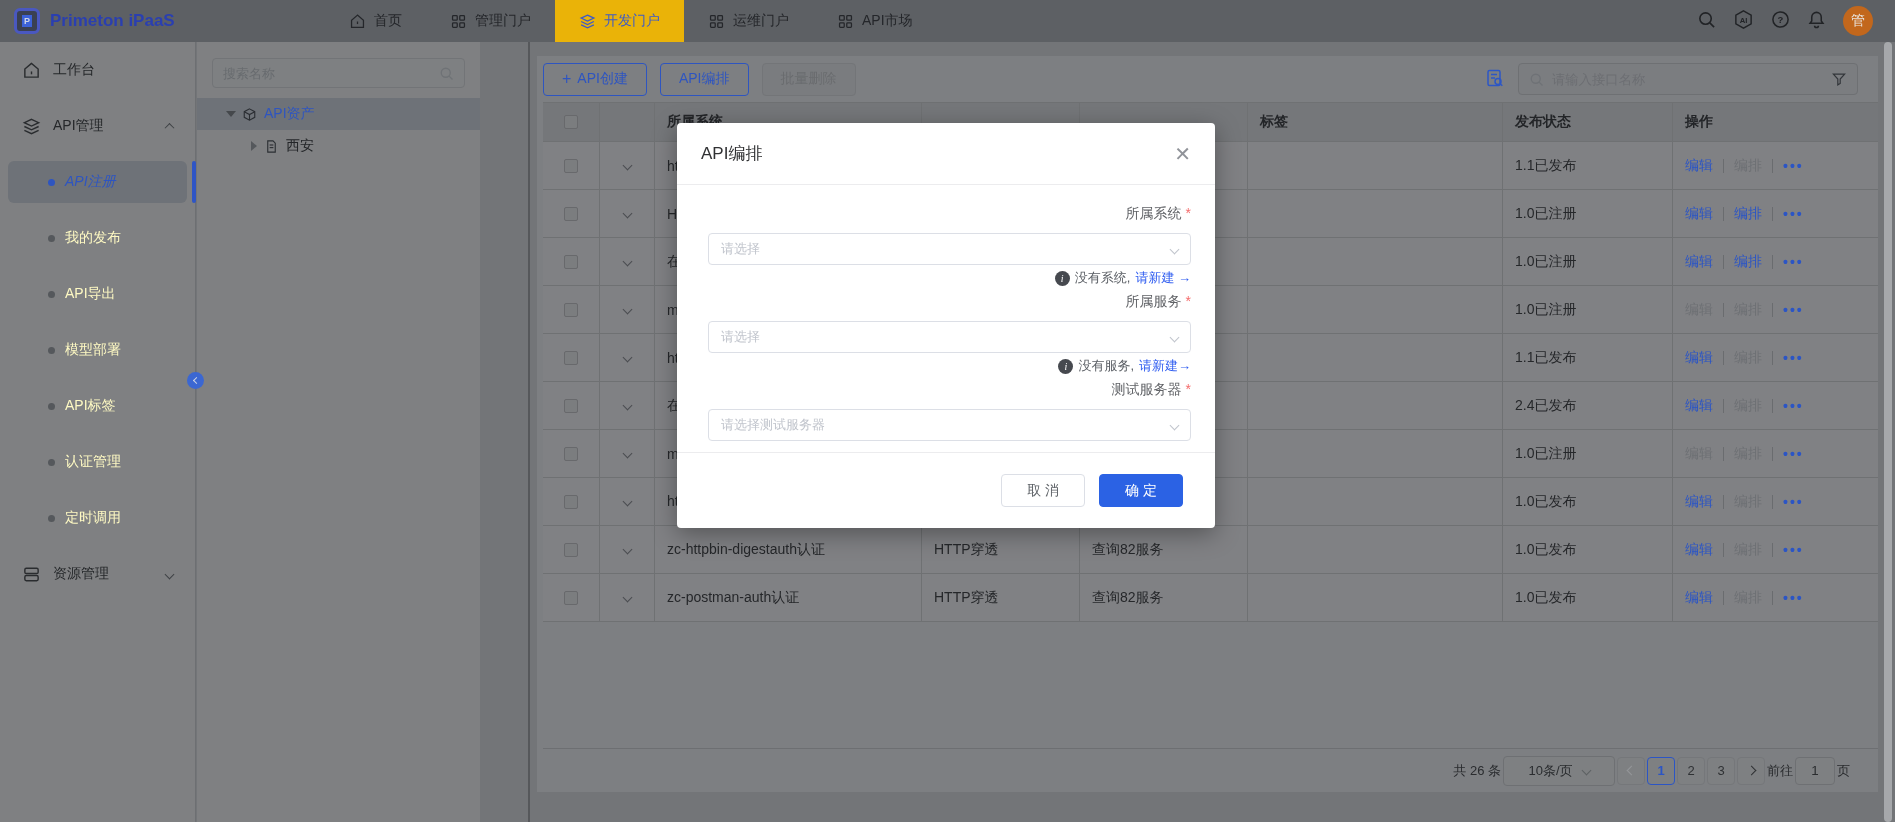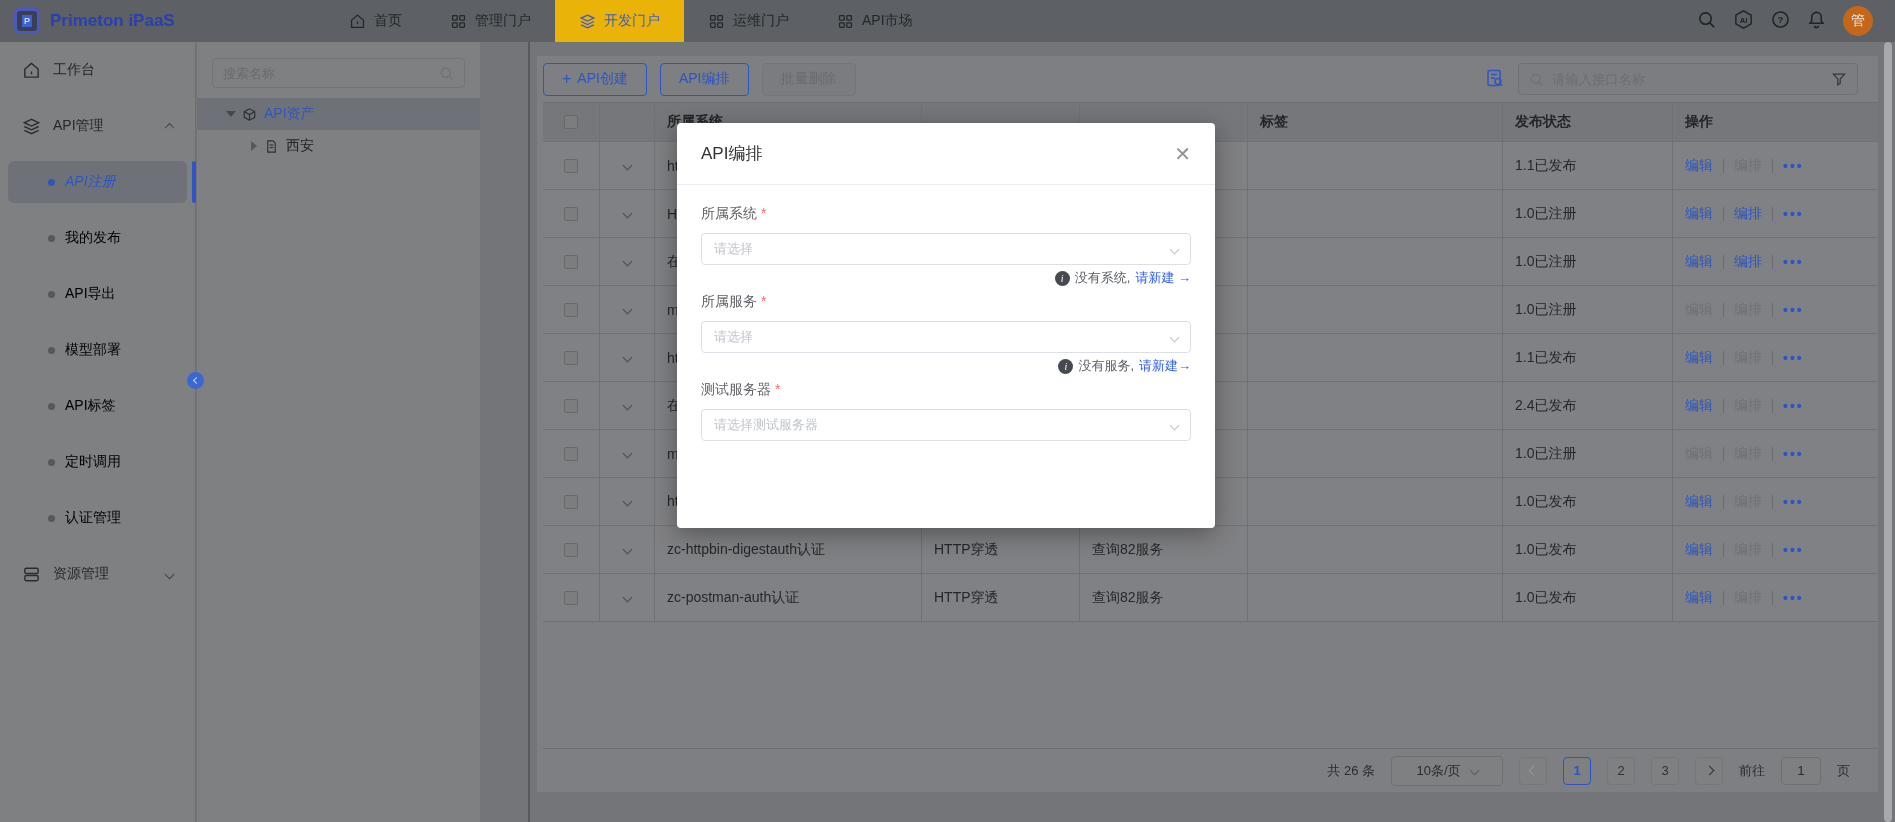--- a/index.html
+++ b/index.html
@@ -21,21 +21,21 @@
   .nav-right { margin-left:auto; display:flex; align-items:center; gap:17px; padding-right:22px; }
   .nav-right svg { stroke:#212326; }
   .avatar { width:30px; height:30px; border-radius:50%; background:#c2671c; color:#e9e4de; display:flex; align-items:center; justify-content:center; font-size:14px; }
 
   
   .sidebar { position:absolute; top:42px; left:0; width:196px; bottom:0; background:#7f8082; border-right:1px solid #6d6f72; }
   .side-item { height:56px; display:flex; align-items:center; padding:0 22px; color:#25272a; cursor:pointer; position:relative; }
   .side-item .lbl { margin-left:12px; flex:1; }
   .side-item svg { stroke:#2a2c2f; flex:0 0 auto; }
   .sub-item { height:56px; display:flex; align-items:center; padding:0 8px; cursor:pointer; }
-  .sub-pill { flex:1; height:42px; border-radius:6px; display:flex; align-items:center; padding-left:40px; color:#000000; }
+  .sub-pill { flex:1; height:42px; border-radius:6px; display:flex; align-items:center; padding-left:40px; color:#fef9c3; }
   .sub-item .dot { width:7px; height:7px; border-radius:50%; background:#55585c; margin-right:10px; }
   .sub-item.active .sub-pill { background:#6e7278; color:#2e55c0;font-style:italic; }
   .sub-item.active .dot { background:#2e55c0; }
   .active-bar { position:absolute; right:-1px; top:7px; width:4px; height:42px; background:#2f55c5; border-radius:2px; }
   .chev { display:inline-block; width:7px; height:7px; border-right:1.7px solid currentColor; border-bottom:1.7px solid currentColor; }
   .chev.up { transform:rotate(-135deg) translate(-1px,-1px); }
   .chev.down { transform:rotate(45deg); }
   .chev.left { transform:rotate(135deg); }
   .side-caret { color:#3f4246; margin-left:auto; }
 
@@ -76,35 +76,35 @@
   .tcell:last-child { border-right:none; }
   .tcell.center { justify-content:center; padding:0; }
   .cbx { width:14px; height:14px; border:1px solid #68696c; border-radius:2px; background:#7b7d7f; cursor:pointer; }
   .expander { color:#4a4d50; cursor:pointer; }
   .oplink { color:#2b55c5; cursor:pointer; }
   .oplink.off { color:#6d7074; cursor:not-allowed; }
   .opsep { width:1px; height:14px; background:#6a6c6f; margin:0 10px; }
   .dots { color:#2b55c5; font-weight:bold; letter-spacing:2px; cursor:pointer; }
 
   
-  .pager { position:absolute; left:6px; right:0; bottom:0; height:44px; border-top:1px solid #6d6f72; display:flex; align-items:center; justify-content:flex-end; gap:16px; padding-right:28px; color:#2a2c2f; font-size:13px; }
+  .pager { position:absolute; left:6px; right:0; bottom:0; height:44px; border-top:1px solid #6d6f72; display:flex; align-items:center; justify-content:flex-end; gap:2px; padding-right:28px; color:#2a2c2f; font-size:13px; }
   .psize { width:112px; height:30px; border:1px solid #6e7073; border-radius:4px; display:flex; align-items:center; justify-content:center; gap:10px; color:#2a2c2f; cursor:pointer; background:#7e8082; }
   .pbox { min-width:28px; height:28px; border:1px solid #75777a; border-radius:4px; background:#7e8082; display:flex; align-items:center; justify-content:center; cursor:pointer; padding:0 4px; color:#2f3134; }
   .pbox.active { border-color:#2b55c5; color:#2b55c5; font-weight:bold; }
   .pbox.dim { color:#94969a; }
   .goto-input { width:40px; height:28px; border:1px solid #6e7073; border-radius:4px; background:#7e8082; text-align:center; color:#2a2c2f; }
 
   .scroll-strip { position:absolute; top:42px; right:3px; width:8px; bottom:0; background:#a6a8ab; border-radius:4px; }
 
   
   .modal { position:absolute; left:677px; top:123px; width:538px; height:405px; background:#ffffff; border-radius:4px; box-shadow:0 6px 24px rgba(0,0,0,.35); z-index:10; }
   .modal-head { height:62px; border-bottom:1px solid #ececee; display:flex; align-items:center; padding:0 24px; }
   .modal-title { font-size:17px; color:#303133; }
   .modal-close { margin-left:auto; color:#909399; font-size:20px; cursor:pointer; line-height:1; }
-  .modal-body { padding:20px 24px 0 24px; }
+  .modal-body { padding:20px 24px 0 31px;text-align:right; }
   .f-label { color:#606266; font-size:14px; height:20px; margin-bottom:8px; }
   .f-label .req { color:#f56c6c; margin-left:4px; }
   .select { height:32px; border:1px solid #dcdfe6; border-radius:4px; display:flex; align-items:center; padding:0 12px; cursor:pointer; }
   .select .ph { color:#c0c4cc; font-size:13px; }
   .select .chev { color:#c0c4cc; margin-left:auto; }
   .helper { height:26px; display:flex; align-items:center; justify-content:flex-end; gap:5px; font-size:13px; color:#5c6066; margin-bottom:2px; }
   .info-ic { width:15px; height:15px; border-radius:50%; background:#46494f; color:#fff; font-size:10px; font-style:italic; font-family:"Liberation Serif",serif; display:flex; align-items:center; justify-content:center; }
   .hlink { color:#2d5bf0; cursor:pointer; }
   .modal-foot { position:absolute; left:0; right:0; bottom:0; height:76px; border-top:1px solid #ececee; display:flex; align-items:center; justify-content:flex-end; gap:14px; padding-right:32px; }
   .mbtn { height:33px; border-radius:4px; padding:0 25px; font-size:14px; display:flex; align-items:center; cursor:pointer; }
@@ -240,27 +240,27 @@
       </div>
       <div class="sub-item">
         <div class="sub-pill">
           <span class="dot"></span>
           <span>API标签</span>
         </div>
       </div>
       <div class="sub-item">
         <div class="sub-pill">
           <span class="dot"></span>
-          <span>定时调用</span>
+          <span>认证管理</span>
         </div>
       </div>
       <div class="sub-item">
         <div class="sub-pill">
           <span class="dot"></span>
-          <span>认证管理</span>
+          <span>定时调用</span>
         </div>
       </div>
       <div class="side-item">
         <svg width="19" height="19" viewBox="0 0 20 20" fill="none" stroke="#2a2c2f" stroke-width="1.5">
           <rect x="3" y="3.5" width="14" height="5.5" rx="1.5"></rect>
           <rect x="3" y="11" width="14" height="5.5" rx="1.5"></rect>
         </svg>
         <span class="lbl">资源管理</span>
         <span class="chev down side-caret"></span>
       </div>
@@ -600,15 +600,19 @@
         <span class="info-ic">i</span>
         <span>没有服务,</span>
         <span class="hlink"><span>请新建</span><span>→</span></span>
       </div>
       <div class="f-label"><span>测试服务器</span><span class="req">*</span></div>
       <div class="select">
         <span class="ph">请选择测试服务器</span>
         <span class="chev down"></span>
       </div>
     </div>
+    <div class="modal-foot">
+      <button class="mbtn plain">取 消</button>
+      <button class="mbtn primary">确 定</button>
+    </div>
   </div>
 
 </div>
 
 </body></html>

